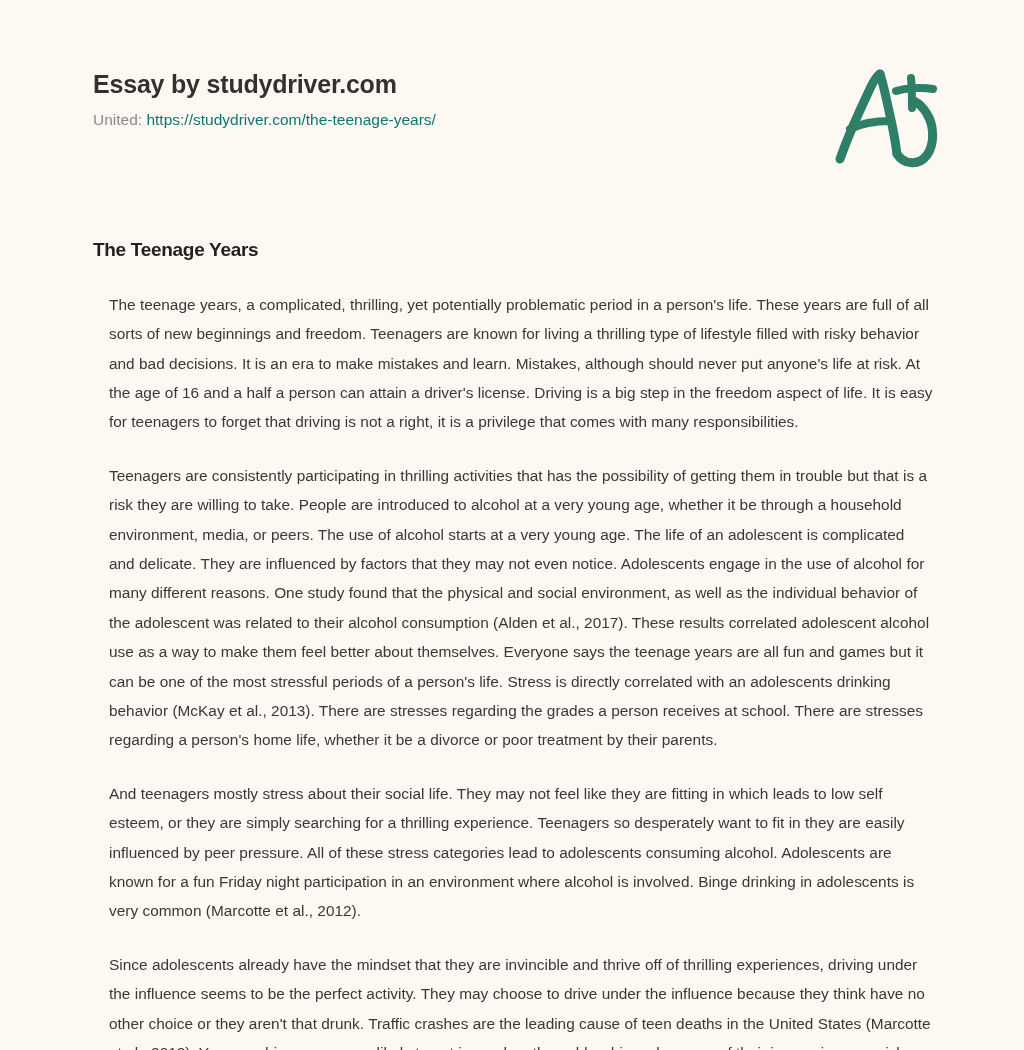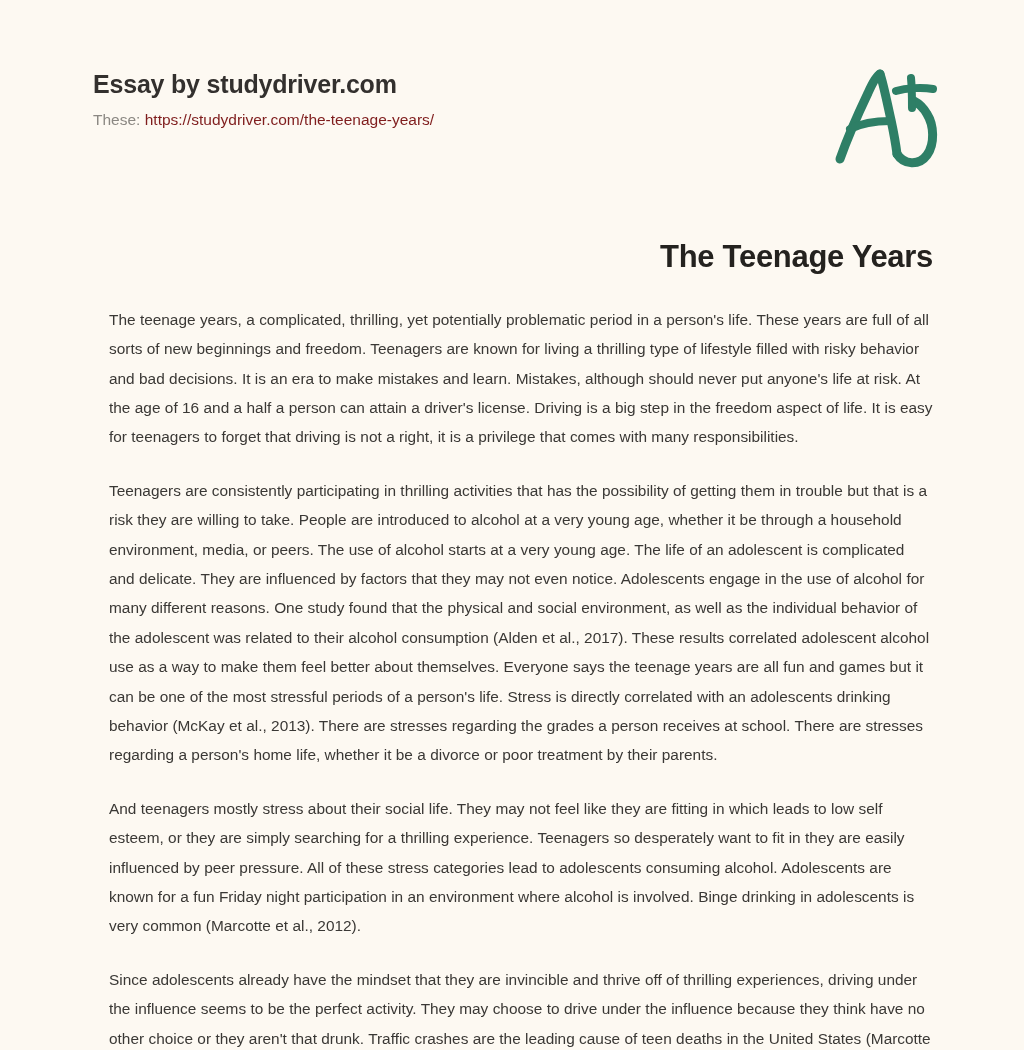--- a/index.html
+++ b/index.html
@@ -52,21 +52,21 @@
   .source-line {
     margin-top: 11px;
     font-size: 15.5px;
     line-height: 1.3;
     white-space: nowrap;
   }
   .source-label {
     color: #8b8883;
   }
   .source-url {
-    color: #7f1d1d;
+    color: #0f766e;
     text-decoration: none;
   }
 
   
   .logo-wrap {
     position: absolute;
     right: 72px;
     top: 62px;
     width: 128px;
     height: 112px;
@@ -79,27 +79,26 @@
 
   
   .doc-body {
     position: absolute;
     left: 93px;
     top: 238px;
     width: 840px;
   }
 
   .doc-title {
-    font-size: 31px;
+    font-size: 19px;
     font-weight: bold;
     color: #24221f;
     letter-spacing: -0.3px;
     margin: 0 0 28px 0;
     line-height: 1.25;
-    text-align: right;
   }
 
   .essay-paragraph {
     font-size: 15.4px;
     line-height: 29.4px;
     color: #3a3835;
     margin: 0 0 24px 16px;
     text-align: left;
     word-spacing: 0.1px;
   }
@@ -111,21 +110,21 @@
 <body>
 
 <div class="page">
 
   <div class="doc-header">
 
     <div class="header-text-block">
       <div class="essay-by">Essay by studydriver.com</div>
 
       <div class="source-line">
-        <span class="source-label">These:</span>
+        <span class="source-label">United:</span>
         <a class="source-url" href="#">https://studydriver.com/the-teenage-years/</a>
       </div>
     </div>
 
     <div class="logo-wrap">
       <svg viewBox="0 0 128 112" xmlns="http://www.w3.org/2000/svg">
         <g fill="none" stroke="#2e7f66" stroke-linecap="round" stroke-linejoin="round">
 
           <path d="M16 97 C 22 80, 34 52, 44 31 C 48 22, 52 14, 56 12" stroke-width="9"></path>
 

